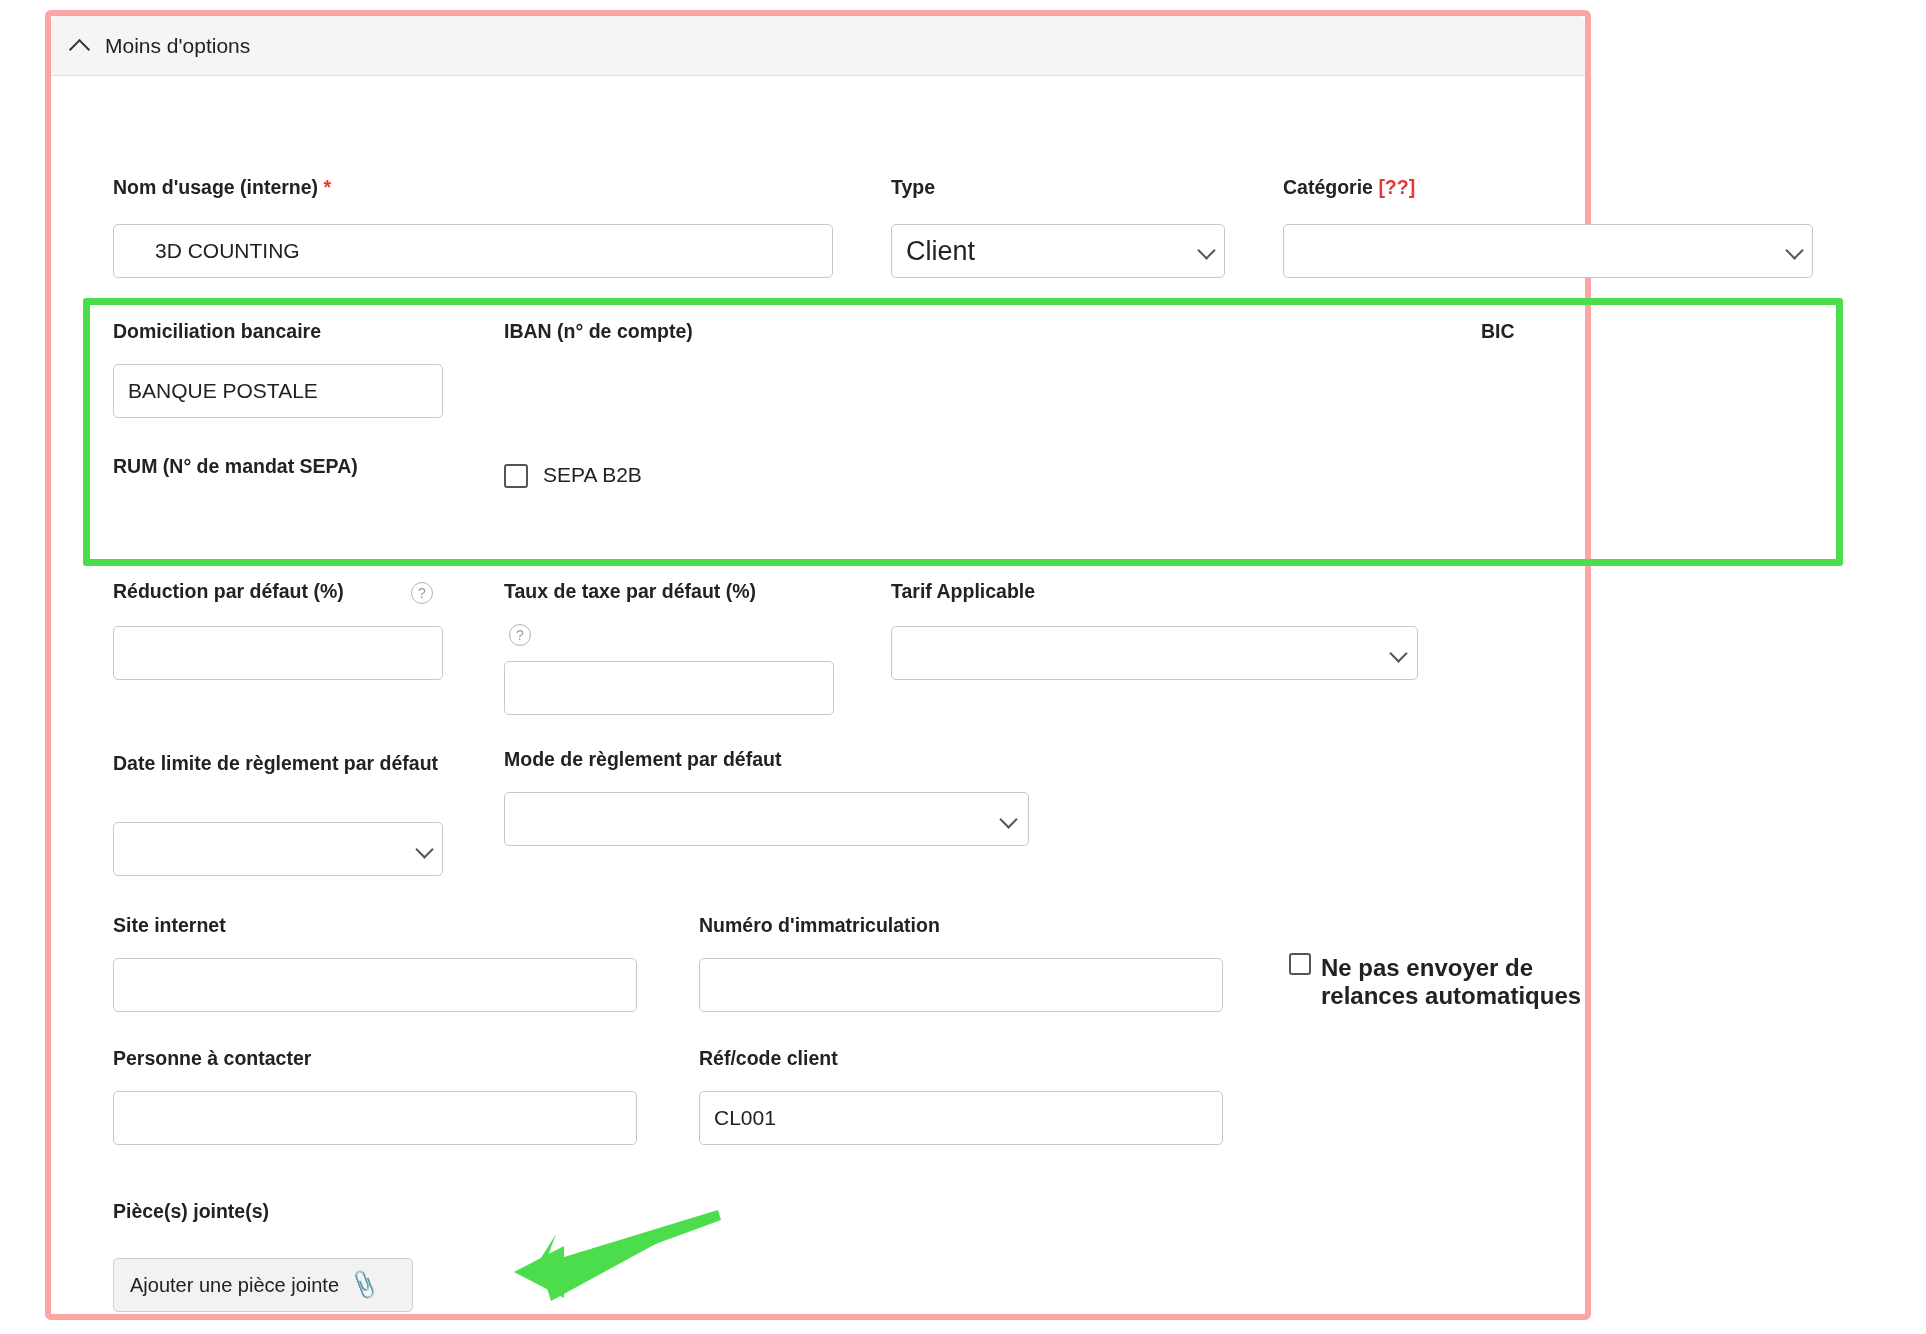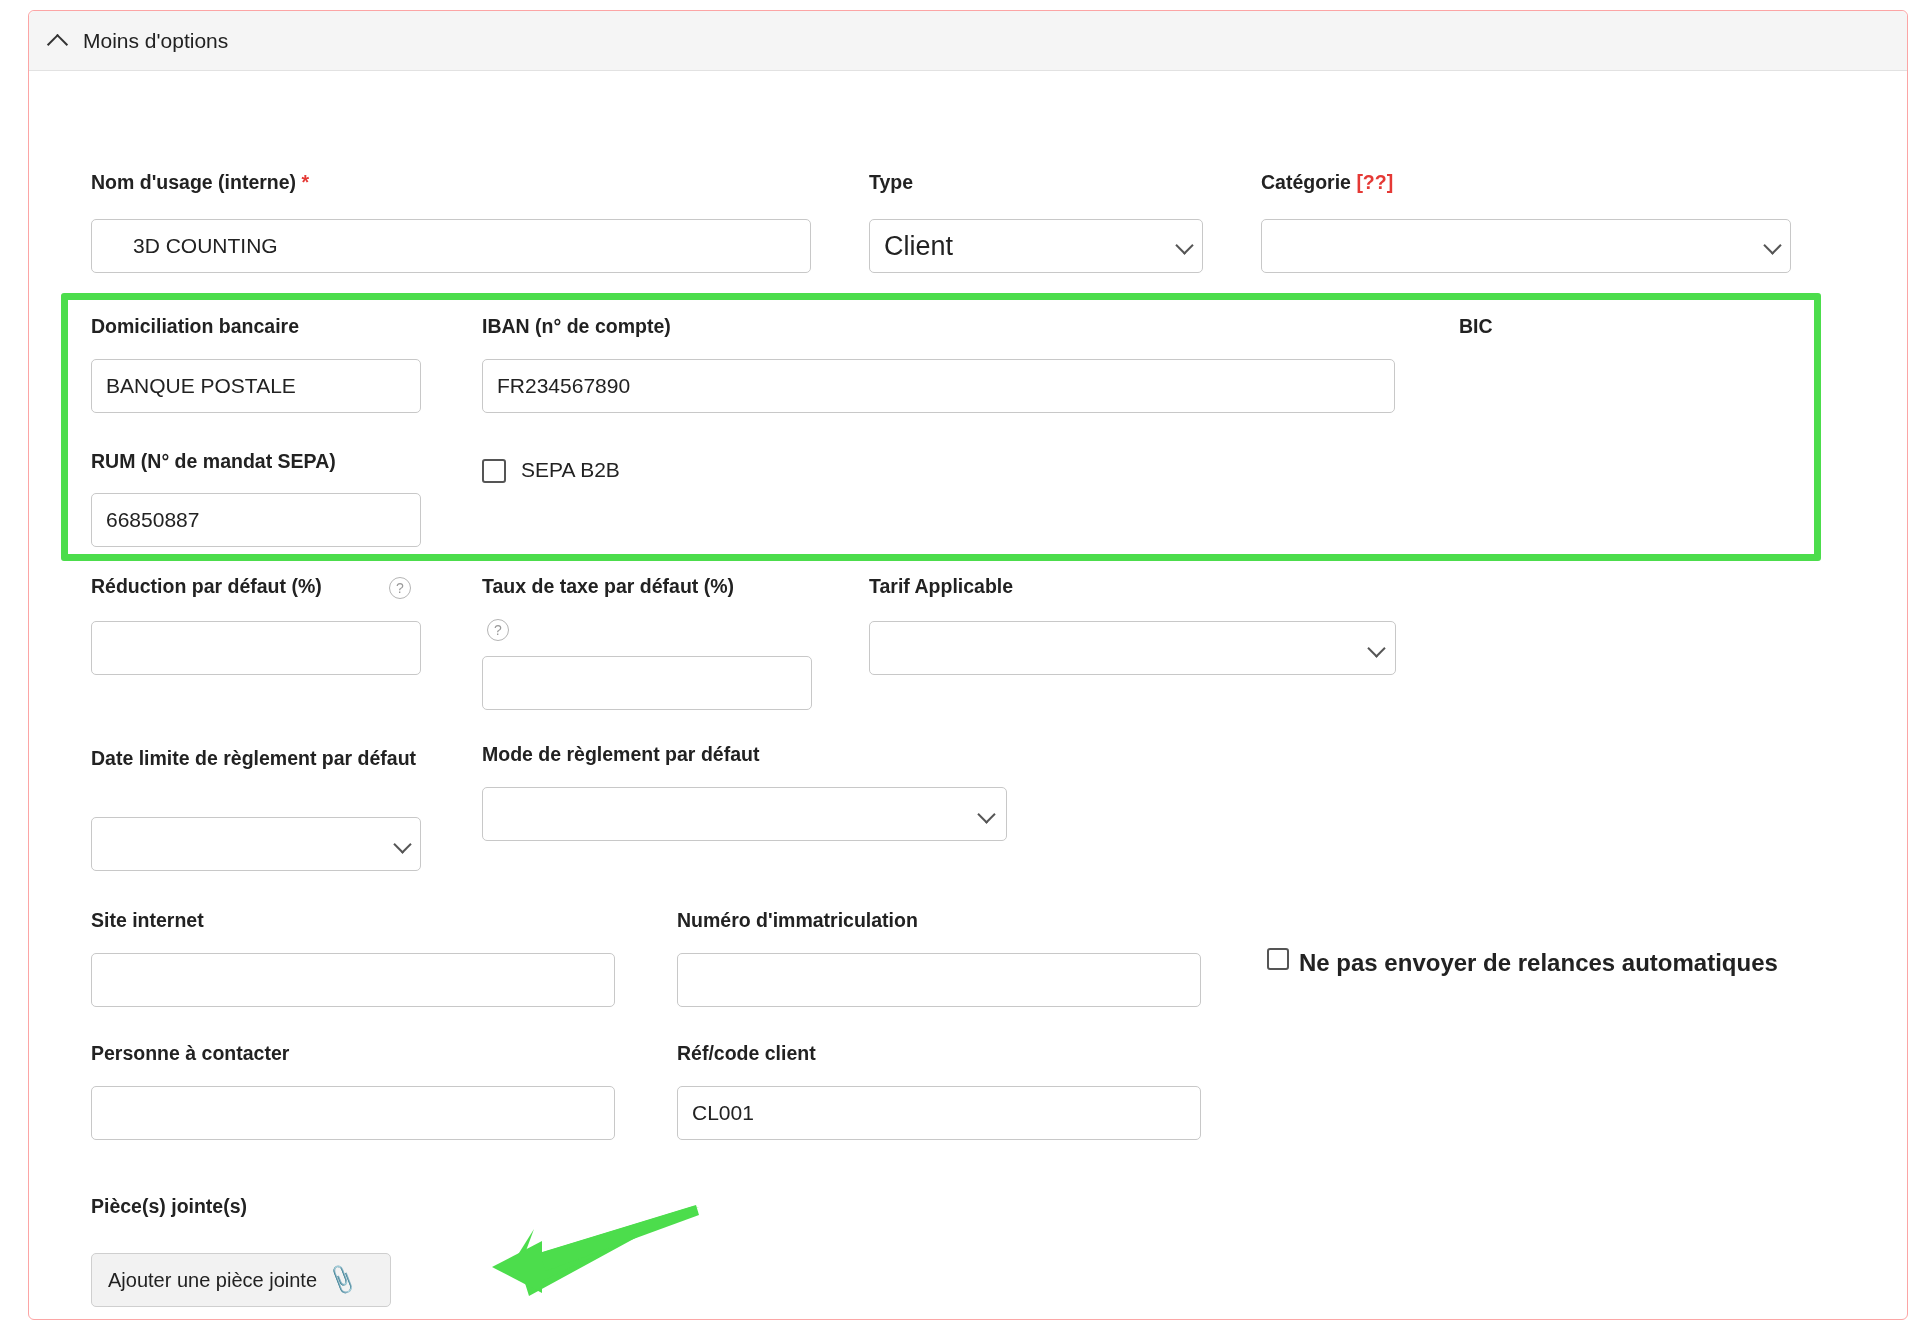--- a/index.html
+++ b/index.html
@@ -16,25 +16,25 @@
   }
   .page {
     position: relative;
     width: 1926px;
     height: 1334px;
     background: #ffffff;
   }
   
   .card {
     position: absolute;
-    left: 28px;
+    left: 45px;
     top: 10px;
-    width: 1880px;
+    width: 1546px;
     height: 1310px;
-    border: 1px solid #fca5a5;
+    border: 6px solid #fca5a5;
     border-radius: 6px;
     background: #ffffff;
   }
   .card-header {
     height: 60px;
     background: #f5f5f5;
     border-bottom: 1px solid #e2e2e2;
     border-radius: 6px 6px 0 0;
     display: flex;
     align-items: center;
@@ -244,26 +244,24 @@
         <option></option>
       </select>
       <span class="sel-arrow" style="left:1736px; top:167px;"></span>
 
       <div class="green-box"></div>
 
       <div class="lbl" style="left:62px; top:244px;">Domiciliation bancaire</div>
       <input class="inp" style="left: 62px; top: 288px; width: 330px;" value="BANQUE POSTALE">
 
       <div class="lbl" style="left:453px; top:244px;">IBAN (n° de compte)</div>
-      <input class="inp" style="left: 453px; top: 288px; width: 913px;" value="FR234567890">
 
       <div class="lbl" style="left:1430px; top:244px;">BIC</div>
 
       <div class="lbl" style="left:62px; top:379px;">RUM (N° de mandat SEPA)</div>
-      <input class="inp" style="left: 62px; top: 422px; width: 330px;" value="66850887">
 
       <div class="cbx" style="left:453px; top:388px;"></div>
       <div class="cbx-label" style="left:492px; top:387px;">SEPA B2B</div>
 
       <div class="lbl" style="left:62px; top:504px;text-align:center;">Réduction par défaut (%)</div>
       <div class="help" style="left:360px; top:506px;">?</div>
       <input class="inp" style="left: 62px; top: 550px; width: 330px;" value="">
 
       <div class="lbl" style="left:453px; top:504px;">Taux de taxe par défaut (%)</div>
       <div class="help" style="left:458px; top:548px;">?</div>

